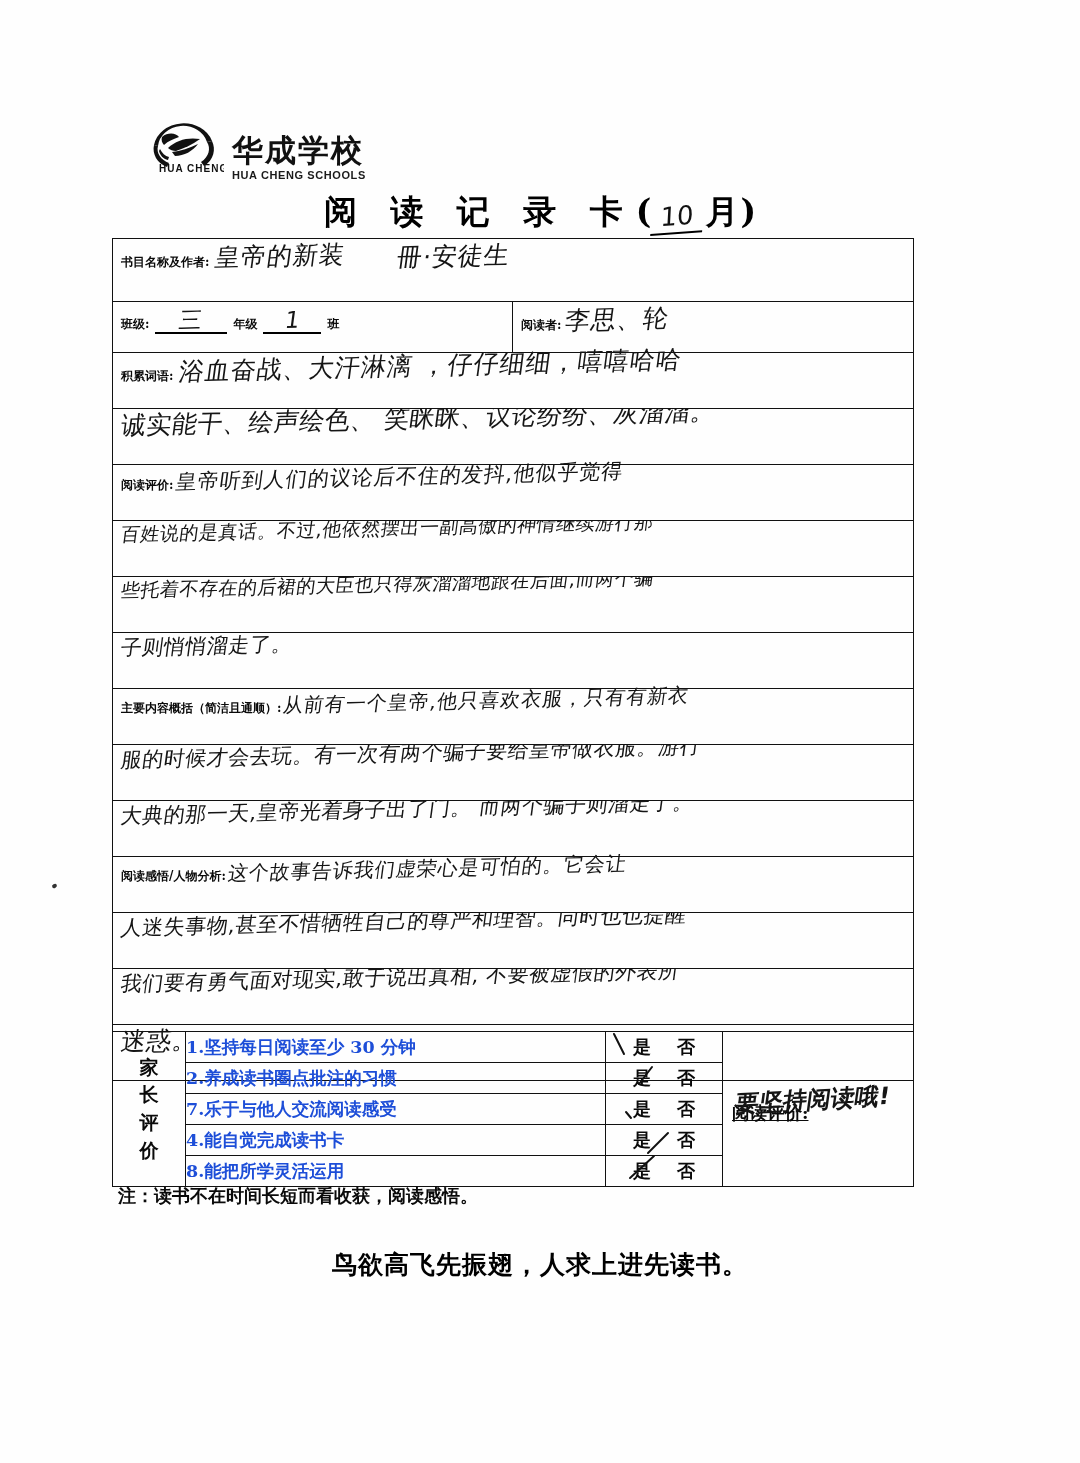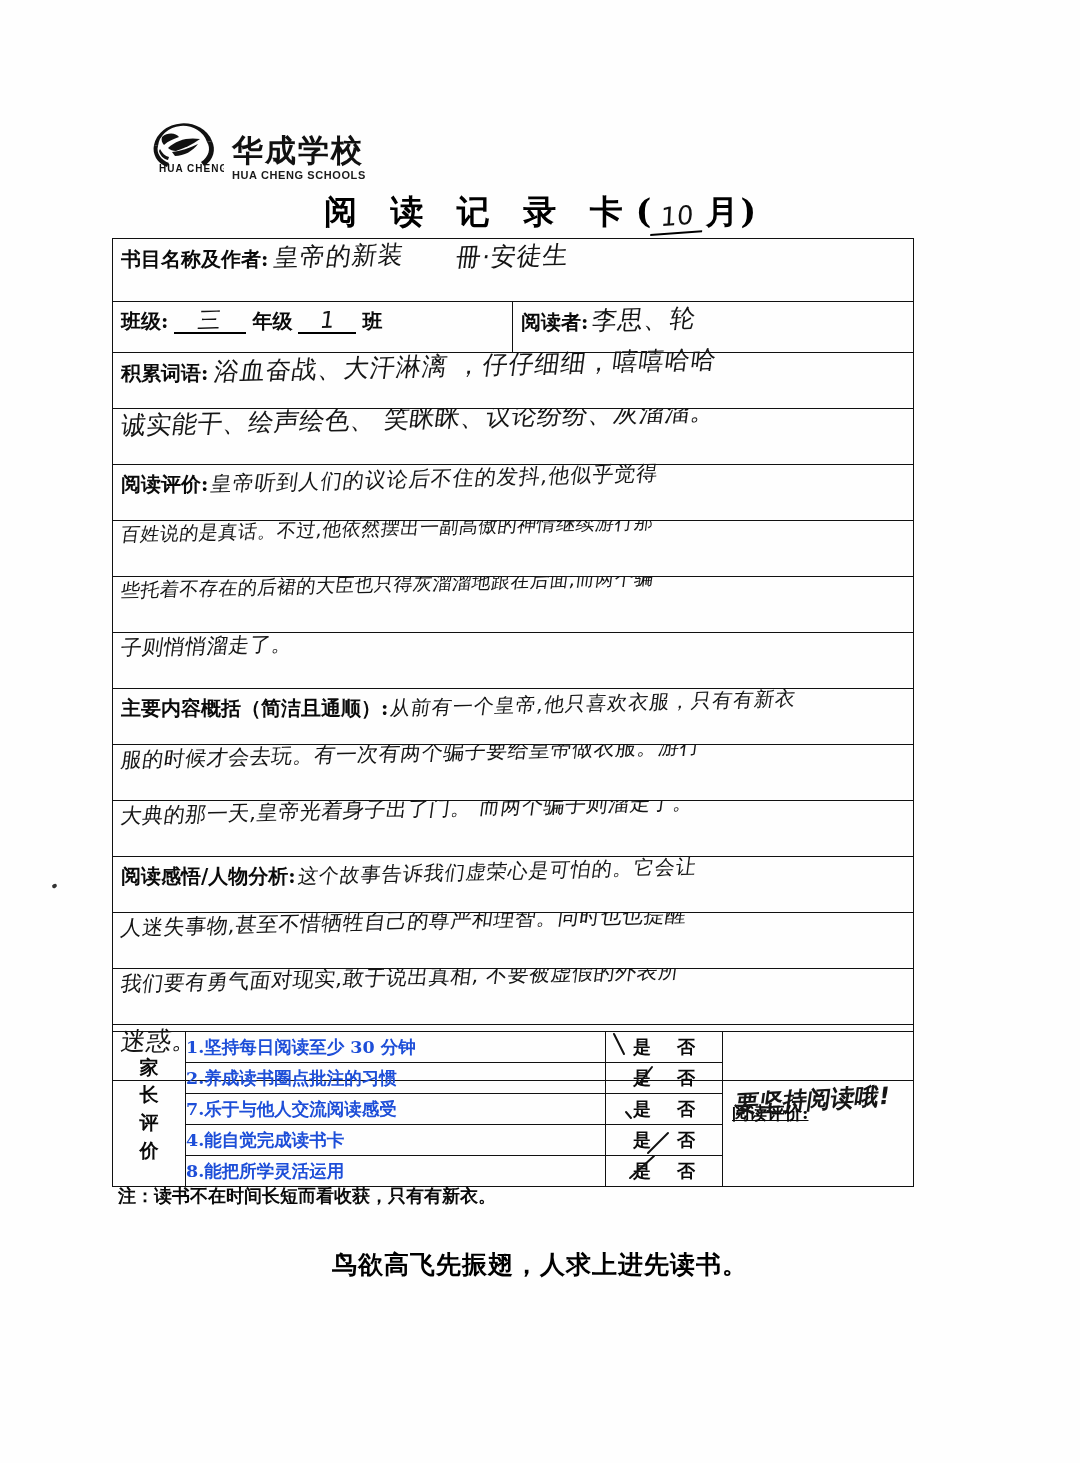--- a/index.html
+++ b/index.html
@@ -106,21 +106,21 @@
   }
   .main-table td {
     border: 1.6px solid #111;
     vertical-align: top;
     padding: 0;
     position: relative;
   }
   .lbl {
     font-family: "DejaVu Serif", "Liberation Serif", serif;
     font-weight: 700;
-    font-size: 20px;
+    font-size: 12px;
     color: #0a0a0a;
     white-space: nowrap;
   }
   .cellpad { padding: 6px 4px 4px 8px; }
 
   .row-h1 { height: 62px; }
   .row-h2 { height: 50px; }
   .row-hw { height: 55px; }
 
   
@@ -503,17 +503,17 @@
           <span class="tick" style="left:22px;top:-4px">
             <svg width="34" height="30" viewBox="0 0 34 30">
                 <path d="M2 26 L26 4" stroke="#111" stroke-width="2" fill="none" stroke-linecap="round"></path>
               </svg>
           </span>
         </td>
       </tr>
     </tbody>
   </table>
 
-  <div class="note">注：读书不在时间长短而看收获，只有有新衣。</div>
+  <div class="note">注：读书不在时间长短而看收获，阅读感悟。</div>
   <div class="motto">鸟欲高飞先振翅，人求上进先读书。</div>
 
   <div class="speck"></div>
 </div>
 
 </body></html>

